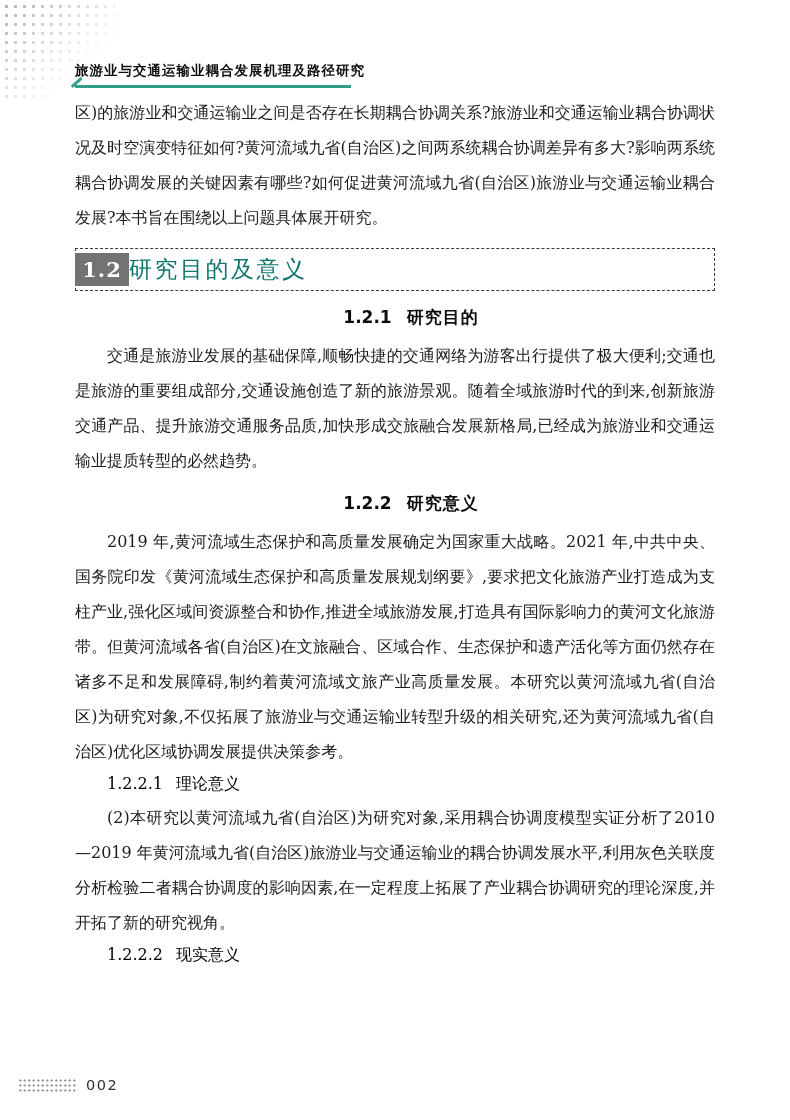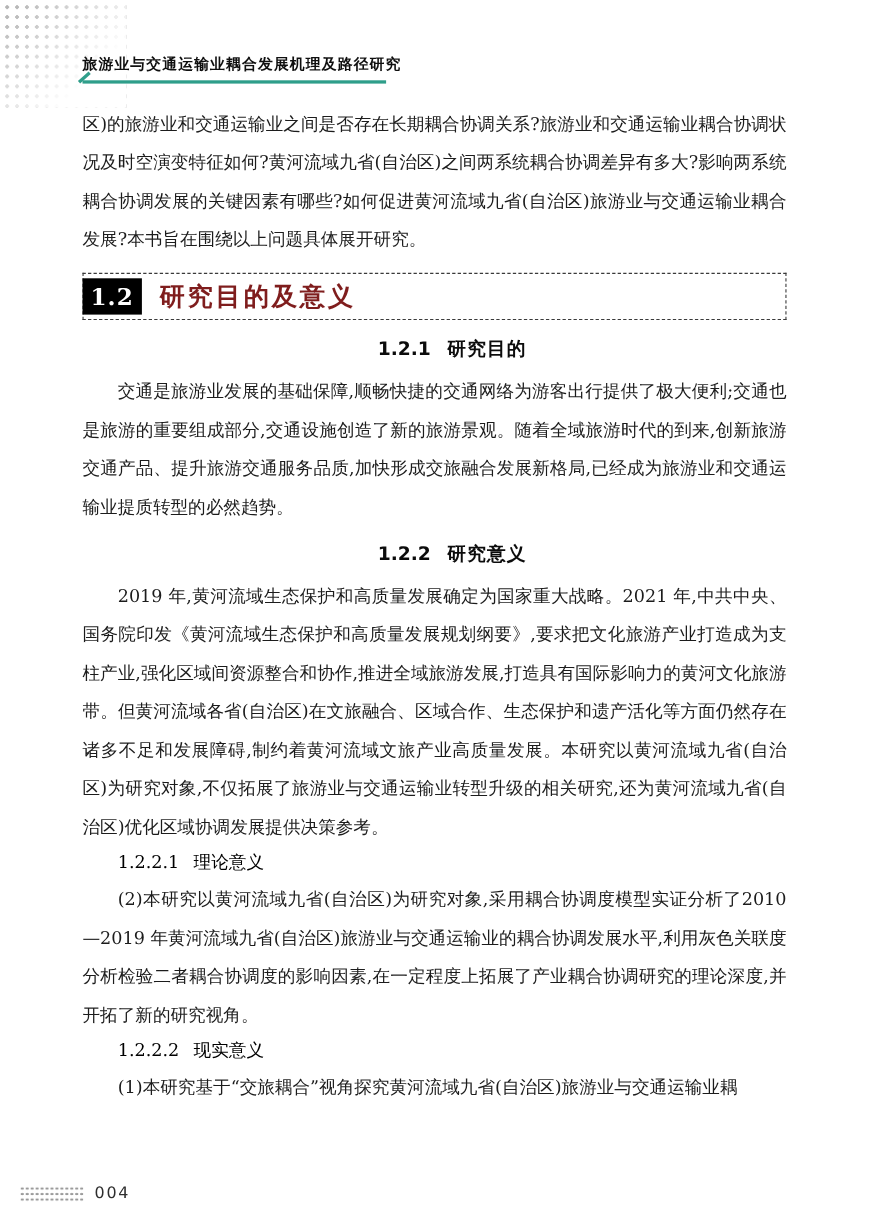--- a/index.html
+++ b/index.html
@@ -21,21 +21,21 @@
     background-image: radial-gradient(circle, #b3b3b3 1.6px, transparent 1.9px);
     background-size: 9px 9px;
     background-position: 2px 2px;
   }
   .corner-fade {
     position: absolute; inset: 0;
     background: linear-gradient(135deg, rgba(255,255,255,0) 5%, #ffffff 72%);
   }
 
   
-  .page-header { position: absolute; top: 50px; left: 75px; right: 75px; }
+  .page-header { position: absolute; top: 62px; left: 75px; right: 75px; }
   .header-title {
     font-family: "DejaVu Sans", "Liberation Sans", sans-serif;
     font-weight: bold; font-size: 13.5px; color: #0f0f0f; letter-spacing: 1px;
   }
   .header-rule {
     position: relative; margin-top: 5px; width: 276px; height: 2.5px;
     background: #2f9e8a;
   }
   .header-rule::before {
     content: ""; position: absolute; left: -5px; top: -4px;
@@ -54,30 +54,30 @@
   
   .section-heading {
     margin: 13px 0 15px 0;
     border: 1.5px dashed #3a3a3a;
     height: 41px;
     display: flex; align-items: center;
     background: #fff;
   }
   .section-number {
     font-family: "DejaVu Serif", "Liberation Serif", serif;
-    background: #000000; color: #ffffff;
+    background: #737373; color: #ffffff;
     font-weight: bold; font-size: 21px;
     width: 54px; height: 33px; line-height: 33px;
     text-align: center; margin-left: -1px;
     letter-spacing: 1px;
   }
   .section-title {
     font-family: "DejaVu Sans", "Liberation Sans", sans-serif;
-    font-weight: bold; font-size: 23px; color: #7f1d1d;
-    margin-left: 16px; letter-spacing: 2.5px;
+    font-weight: normal; font-size: 23px; color: #0f766e;
+    letter-spacing: 2.5px;
   }
 
   
   .sub-heading {
     margin: 14px 0 9px 32px;
     font-family: "DejaVu Sans", "Liberation Sans", sans-serif;
     font-weight: bold; font-size: 17px; color: #0c0c0c; text-align: center;
   }
   .sub-heading .h-title { margin-left: 15px; letter-spacing: 1px; }
 
@@ -141,22 +141,21 @@
     <div class="subsub-heading">
       <span class="h-number">1.2.2.1</span><span class="h-title">理论意义</span>
     </div>
 
     <p class="para">(2)本研究以黄河流域九省(自治区)为研究对象,采用耦合协调度模型实证分析了2010—2019 年黄河流域九省(自治区)旅游业与交通运输业的耦合协调发展水平,利用灰色关联度分析检验二者耦合协调度的影响因素,在一定程度上拓展了产业耦合协调研究的理论深度,并开拓了新的研究视角。</p>
 
     <div class="subsub-heading">
       <span class="h-number">1.2.2.2</span><span class="h-title">现实意义</span>
     </div>
 
-    <p class="para">(1)本研究基于“交旅耦合”视角探究黄河流域九省(自治区)旅游业与交通运输业耦</p>
 
   </main>
 
   <footer class="page-footer">
     <span class="footer-dots"></span>
-    <span class="page-number">004</span>
+    <span class="page-number">002</span>
   </footer>
 
 </div>
 
 </body></html>

